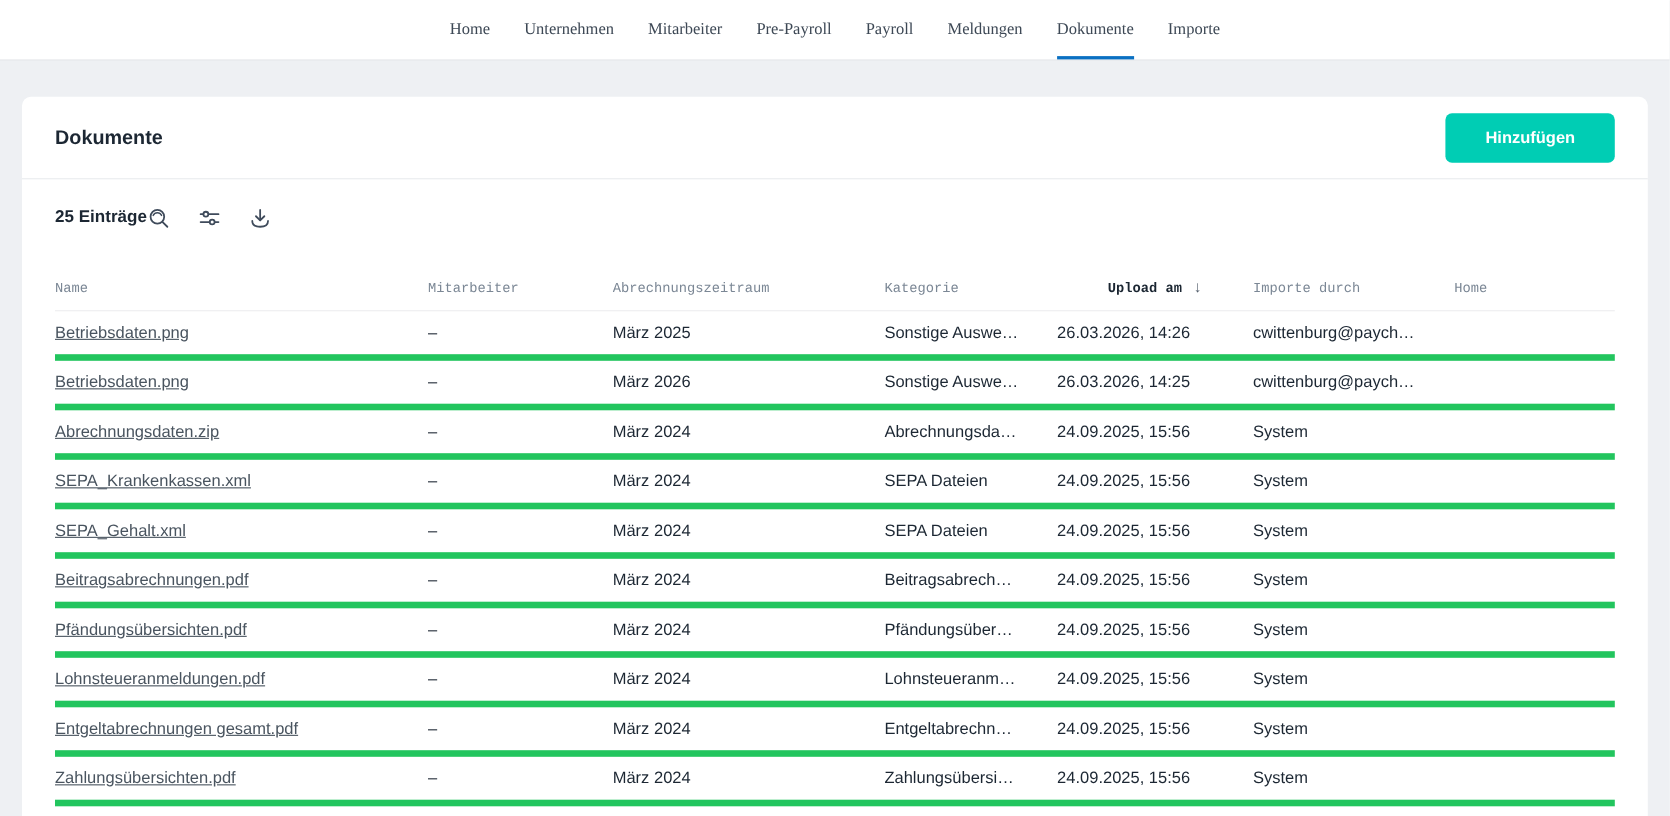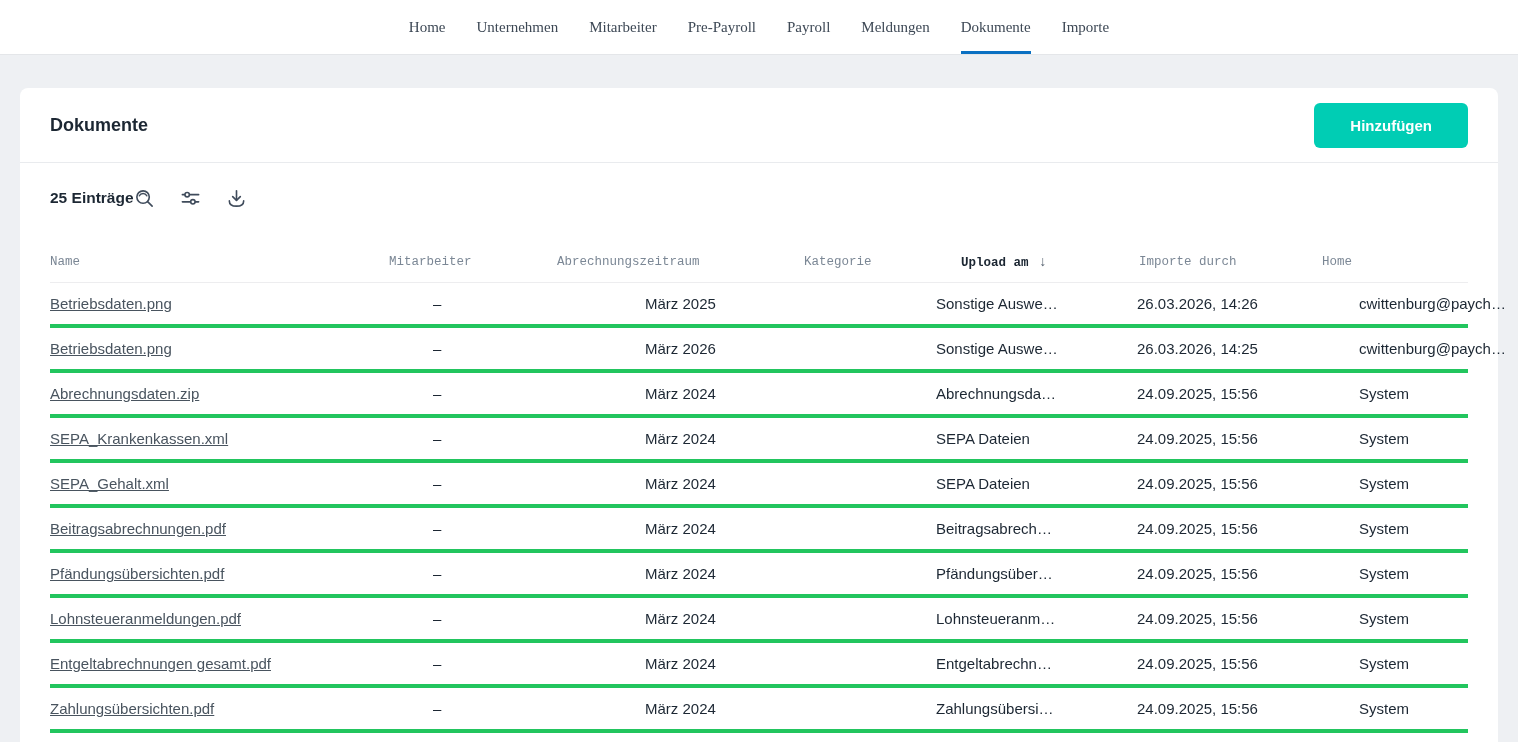--- a/index.html
+++ b/index.html
@@ -111,32 +111,32 @@
     font-size: 12.5px;
     color: #7b8795;
     font-weight: 500;
     cursor: pointer;
     white-space: nowrap;
     overflow: hidden;
   }
   .th.sorted {
     color: #1a2531;
     font-weight: 700;
+    text-align: center;
   }
   .sort-arrow {
     display: inline-block;
     margin-left: 10px;
     font-size: 14px;
     color: #55606e;
     font-weight: 400;
   }
   .tr {
     height: 45px;
-    border-bottom: 4px solid #22c55e;
-    gap: 44px;
+    border-bottom: 6px solid #22c55e;
   }
   .td {
     font-size: 15px;
     color: #1c2733;
     white-space: nowrap;
     overflow: hidden;
   }
   .doc-link {
     color: #49545f;
     text-decoration: underline;

